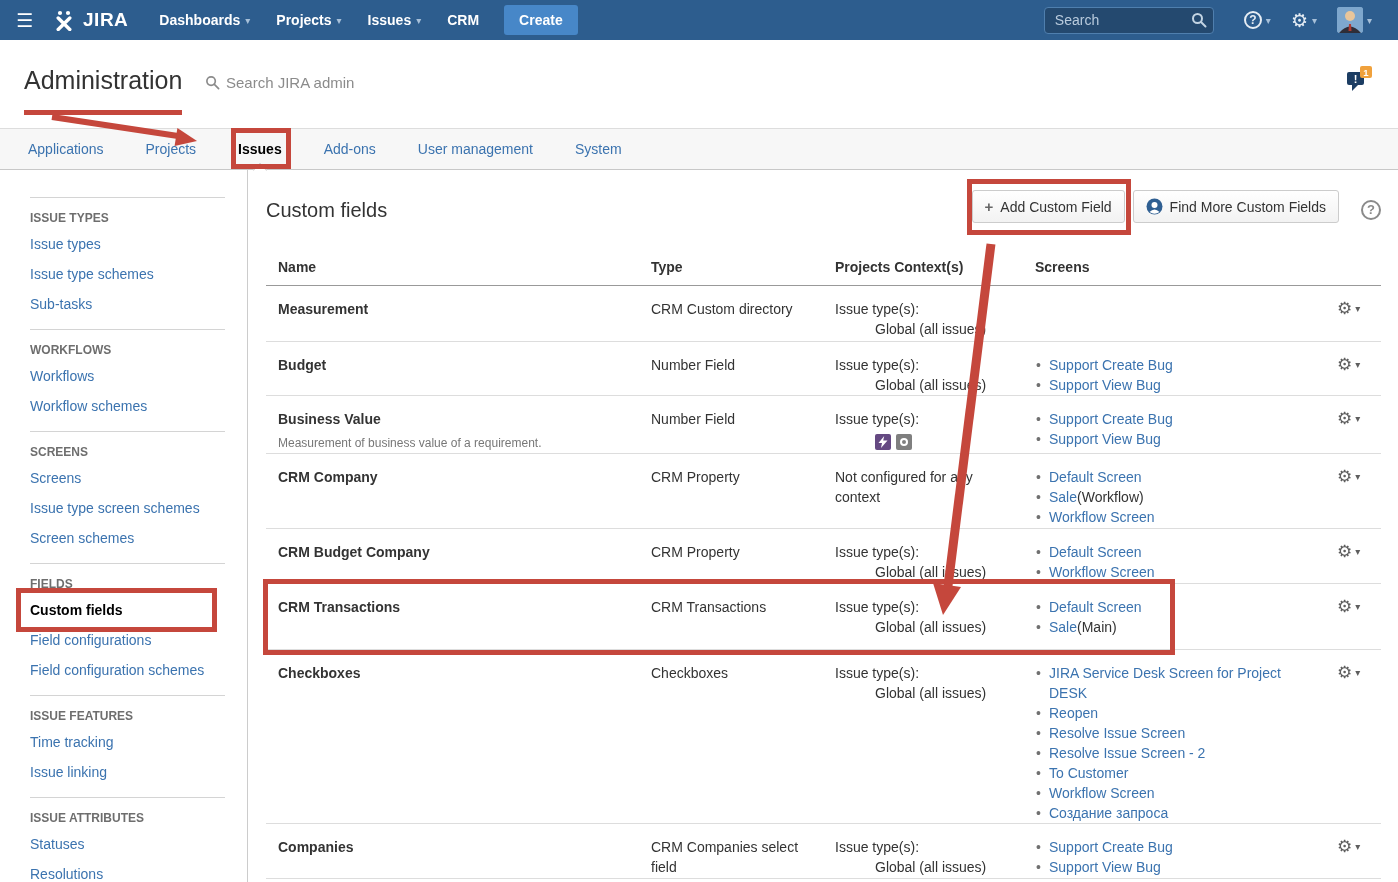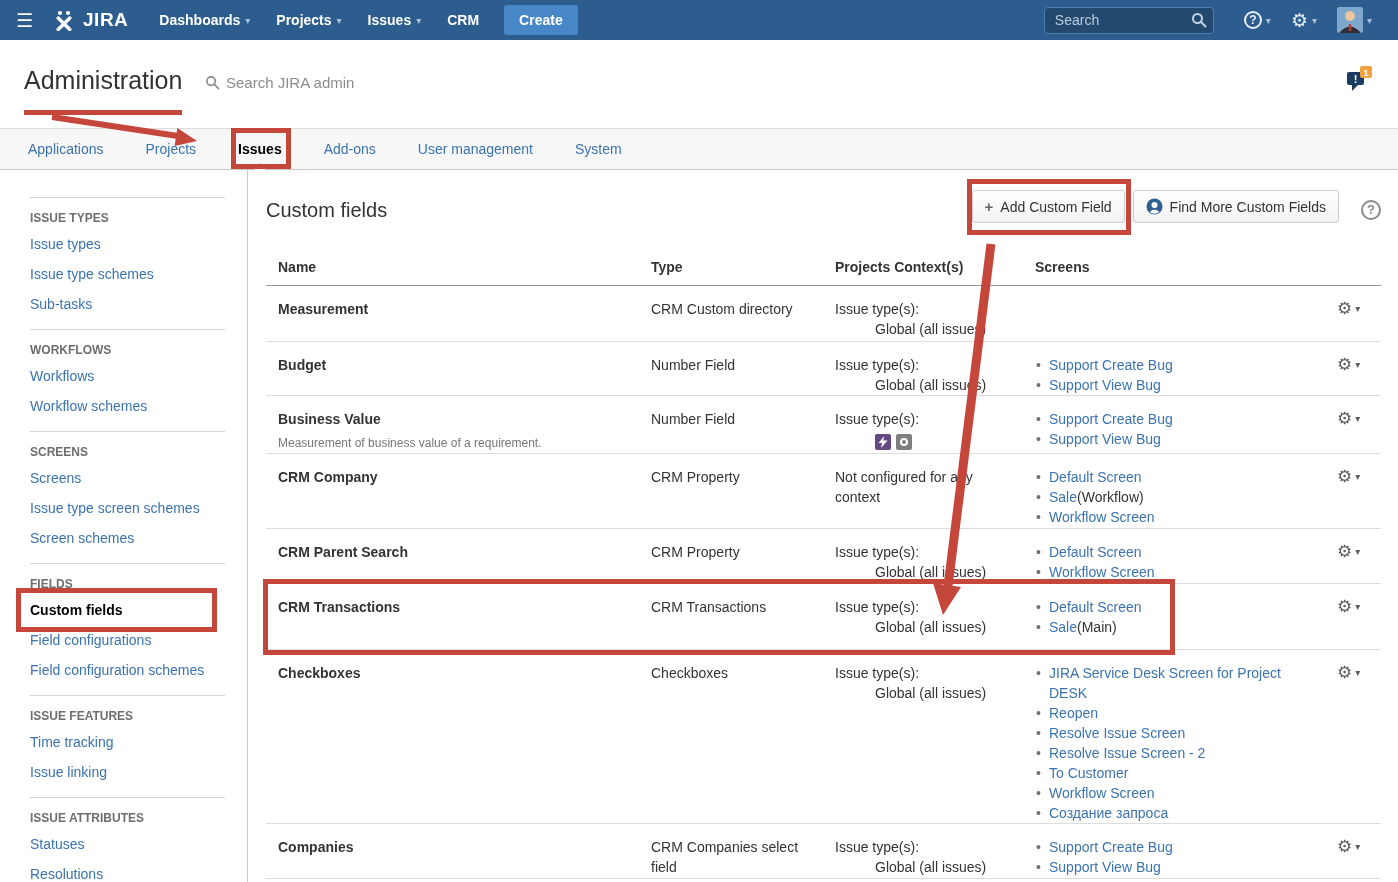--- a/index.html
+++ b/index.html
@@ -350,21 +350,21 @@
           <li><a>Workflow Screen</a></li>
         </ul>
           </div>
         <div class="cell c-actions"><button class="gearbtn">
               <span class="gear-glyph">⚙︎</span>
               <span class="caret-dn">▾</span>
             </button></div>
       </div>
 
       <div class="trow r4">
-        <div class="cell c-name"><span class="fname">CRM Parent Search</span></div>
+        <div class="cell c-name"><span class="fname">CRM Budget Company</span></div>
         <div class="cell">CRM Property</div>
         <div class="cell">
             <div>Issue type(s):</div>
           <div class="ctx-val">Global (all issues)</div>
           </div>
         <div class="cell">
             <ul class="screens-list">
           <li><a>Default Screen</a></li>
           <li><a>Workflow Screen</a></li>
         </ul>

